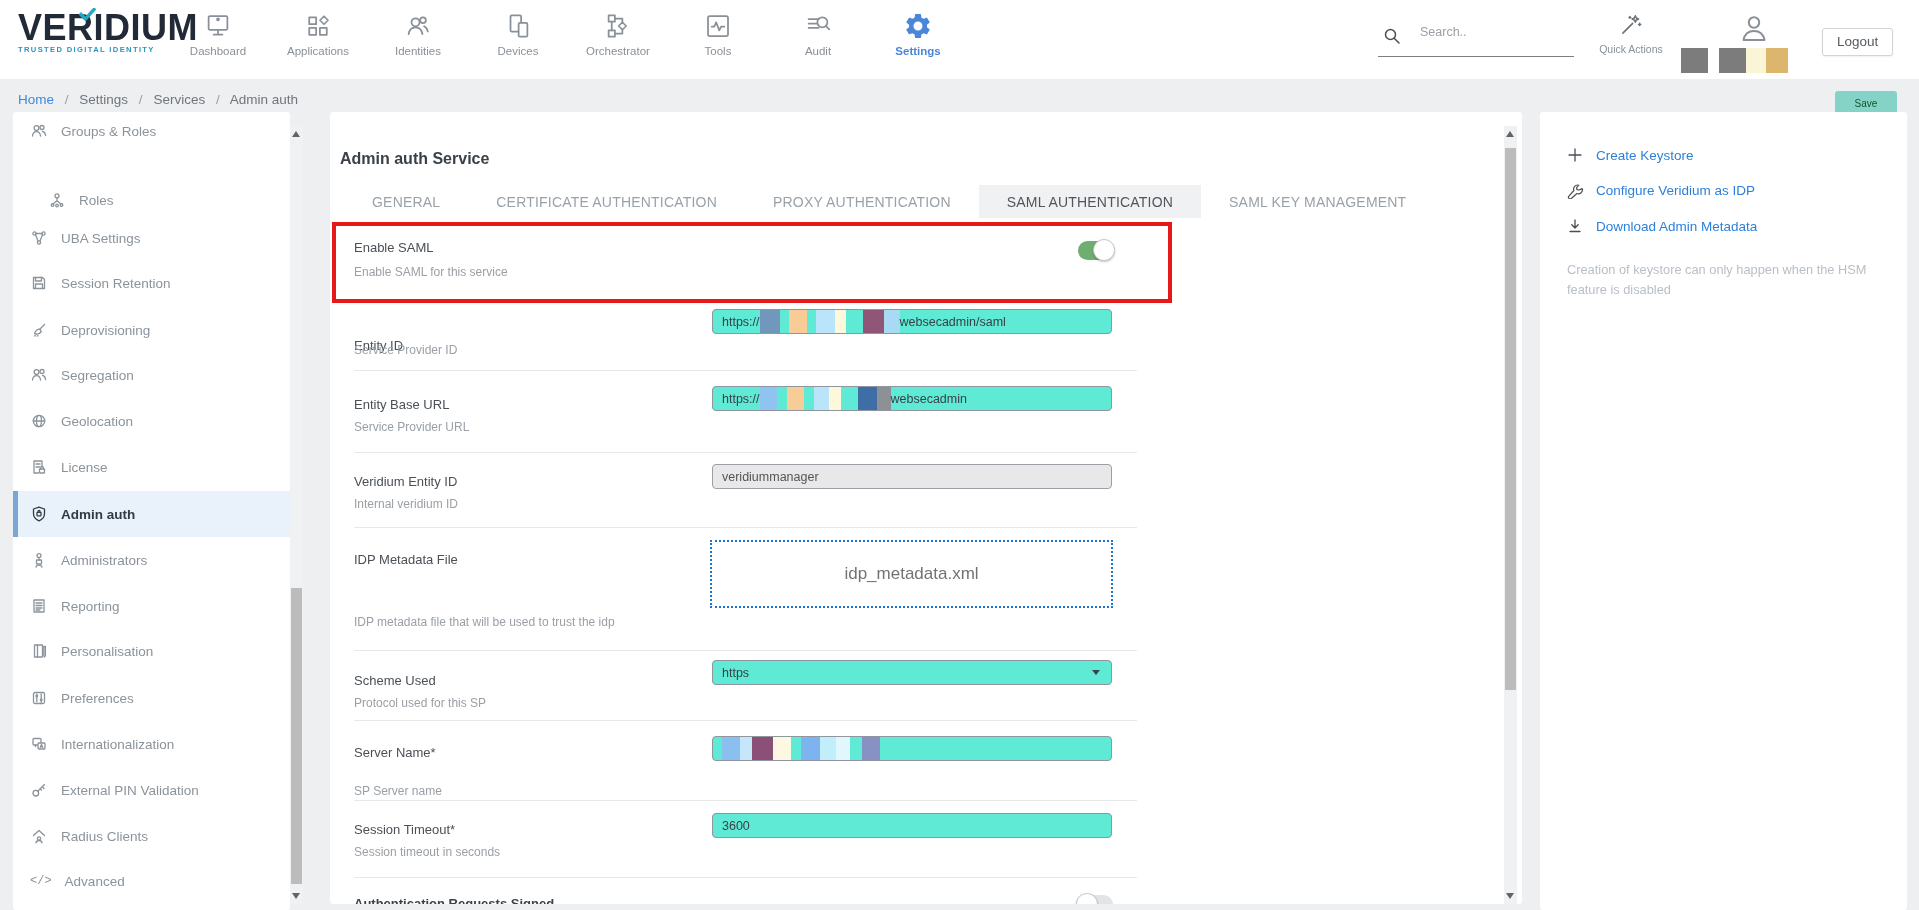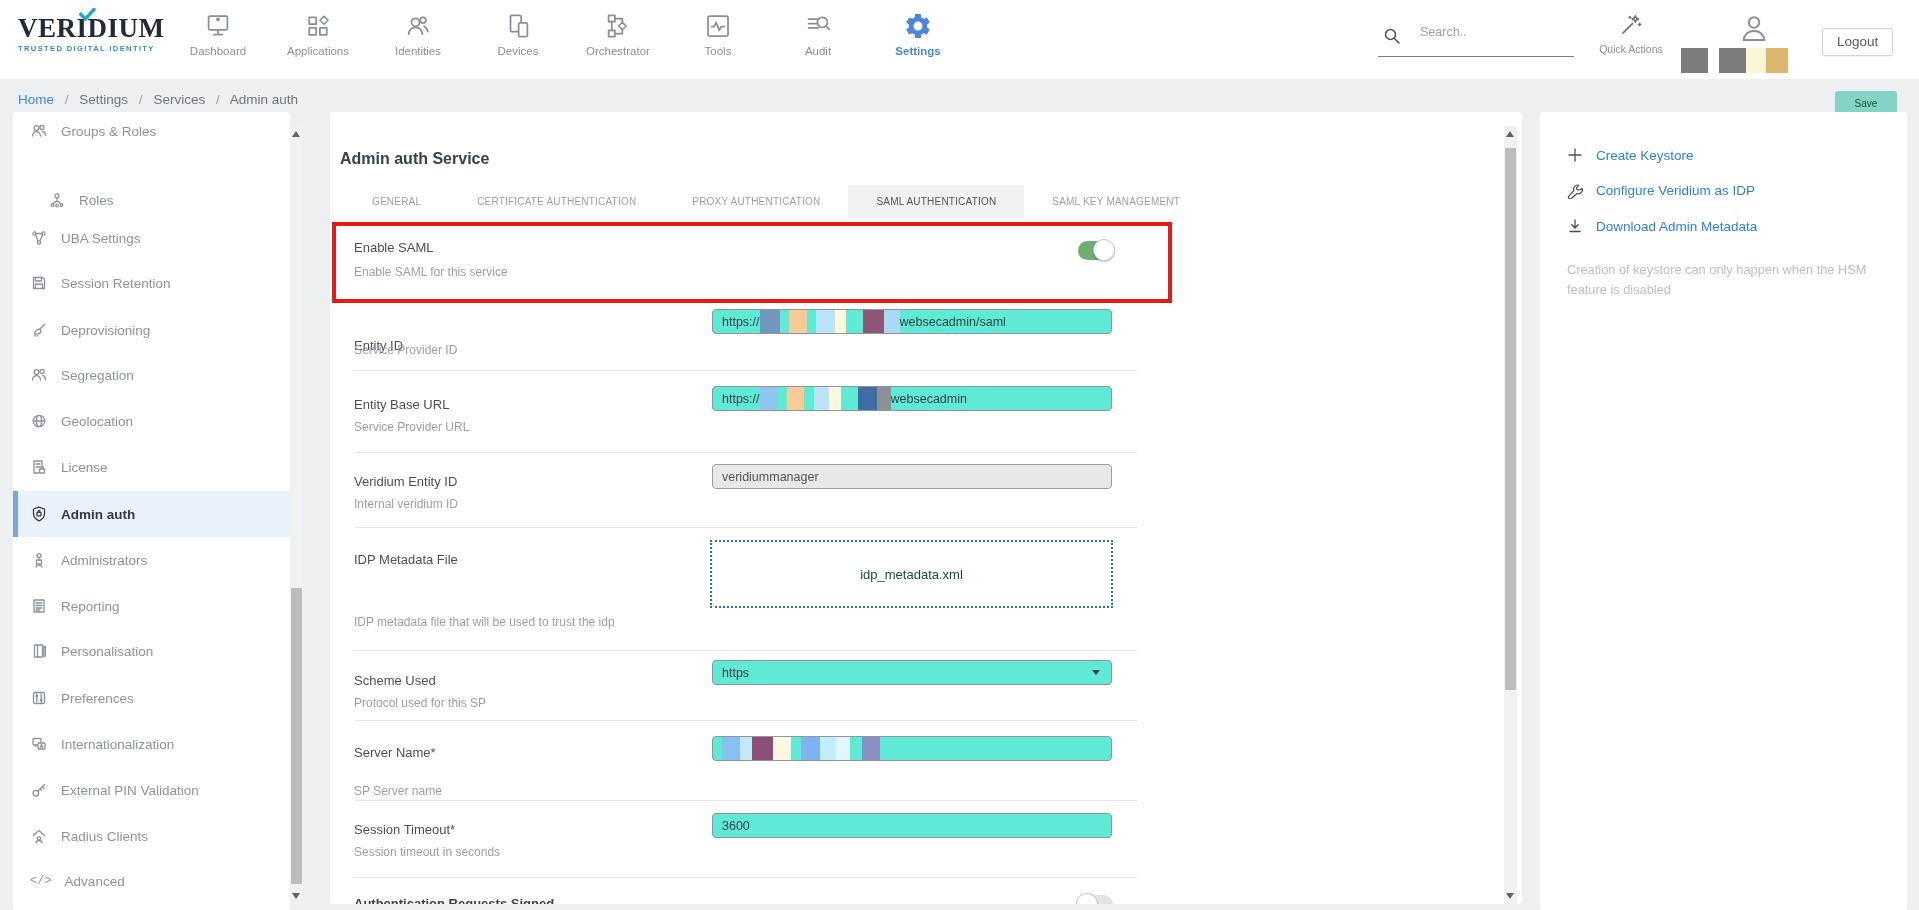--- a/index.html
+++ b/index.html
@@ -4,21 +4,21 @@
 <style>
   * { margin:0; padding:0; box-sizing:border-box; }
   html,body { width:1919px; height:910px; overflow:hidden; }
   body { background:#edeff1; font-family:"Liberation Sans","DejaVu Sans",sans-serif; color:#4a5056; position:relative; }
   svg { display:block; }
   .stroke { fill:none; stroke:currentColor; stroke-width:1.4; stroke-linecap:round; stroke-linejoin:round; }
 
   
   .header { position:absolute; left:0; top:0; width:1919px; height:79px; background:#fff; }
   .logo { position:absolute; left:18px; top:13px; width:150px; }
-  .logo-name { font-size:27px; font-weight:700; color:#232a37; letter-spacing:.5px; line-height:30px;font-family:Liberation Serif, serif; }
+  .logo-name { font-size:36px; font-weight:700; color:#232a37; letter-spacing:.5px; line-height:30px; }
   .logo-check { position:absolute; left:61px; top:-5px; }
   .logo-tag { font-size:7.6px; font-weight:700; color:#2a94bf; letter-spacing:1.35px; margin-top:1px; }
   .nav { position:absolute; left:168px; top:9px; display:flex; }
   .nav-item { width:100px; text-align:center; color:#8a9097; cursor:pointer; }
   .nav-item .ni { margin:0 auto; height:34px; display:flex; align-items:center; justify-content:center; }
   .nav-label { font-size:11.5px; display:block; margin-top:2px; }
   .nav-item.active { color:#4a87d9; }
   .nav-item.active .nav-label { font-weight:700; }
   .search-icon { position:absolute; left:1383px; top:27px; color:#4a4f54; }
   .search-input { position:absolute; left:1420px; top:25px; width:150px; border:none; outline:none; background:transparent; font-size:12.5px; font-family:inherit; color:#5f6368; }
@@ -51,30 +51,30 @@
   .vscroll { position:absolute; top:126px; width:13px; height:778px; background:#f0f1f2; z-index:5; }
   .vscroll .thumb { position:absolute; left:1px; width:11px; background:#bcbcbc; }
   .arr { position:absolute; left:2px; width:0; height:0; border-left:4.5px solid transparent; border-right:4.5px solid transparent; }
   .arr.up { top:5px; border-bottom:6px solid #5f6468; }
   .arr.down { bottom:5px; border-top:6px solid #5f6468; }
 
   
   .main-card { position:absolute; left:330px; top:112px; width:1192px; height:792px; background:#fff; border-radius:3px; overflow:hidden; }
   .m-title { position:absolute; left:10px; top:38px; font-size:16px; font-weight:700; color:#3a4149; }
   .tabs { position:absolute; left:14px; top:73px; height:33px; display:flex; align-items:stretch; }
-  .tab { padding:0 28px; display:flex; align-items:center; font-size:10px; letter-spacing:.2px; color:#9aa1a8; cursor:pointer; white-space:nowrap; }
+  .tab { padding:0 28px; display:flex; align-items:center; font-size:14px; letter-spacing:.2px; color:#9aa1a8; cursor:pointer; white-space:nowrap; }
   .tab.active { background:#f0f1f2; color:#51565c; }
   .red-box { position:absolute; left:2px; top:110px; width:840px; height:81px; border:4px solid #e61919; z-index:4; }
   .flabel { position:absolute; left:24px; font-size:13px; color:#4a5056; }
   .fsub { position:absolute; left:24px; font-size:12px; color:#9aa0a6; }
   .fdiv { position:absolute; left:24px; width:783px; height:1px; background:#e8e8e8; }
   .finput { position:absolute; left:382px; width:400px; height:25px; border:1px solid #8f969e; border-radius:4px; background:#5eead4; display:flex; align-items:center; padding-left:9px; font-size:12.5px; color:#3a4149; overflow:hidden; }
   .finput.disabled { background:#e8e8e8; border-color:#9aa0a6; color:#555; }
   .redact { display:flex; height:23px; }
-  .idp-box { position:absolute; left:380px; top:428px; width:403px; height:68px; border:2px dotted #1d74d0; display:flex; align-items:center; justify-content:center; font-size:13px; color:#14532d; cursor:pointer; }
+  .idp-box { position:absolute; left:380px; top:428px; width:403px; height:68px; border:2px dotted #1d74d0; display:flex; align-items:center; justify-content:center; font-size:17px; color:#737373; cursor:pointer; }
   .caret { width:0; height:0; border-left:4.5px solid transparent; border-right:4.5px solid transparent; border-top:5px solid #3a4149; margin-left:auto; margin-right:11px; }
   .toggle { position:absolute; width:35px; height:19px; border-radius:10px; cursor:pointer; }
   .toggle .knob { position:absolute; top:-2px; width:22px; height:22px; border-radius:50%; background:#fff; border:1px solid #c9c9c9; box-shadow:0 1px 2px rgba(0,0,0,.25); }
   .toggle.on { background:#6fae70; }
   .toggle.on .knob { right:-2px; }
   .toggle.off { background:#e4e4e4; }
   .toggle.off .knob { left:-2px; }
 
   
   .right-card { position:absolute; left:1540px; top:112px; width:367px; height:798px; background:#fff; border-radius:3px; }

